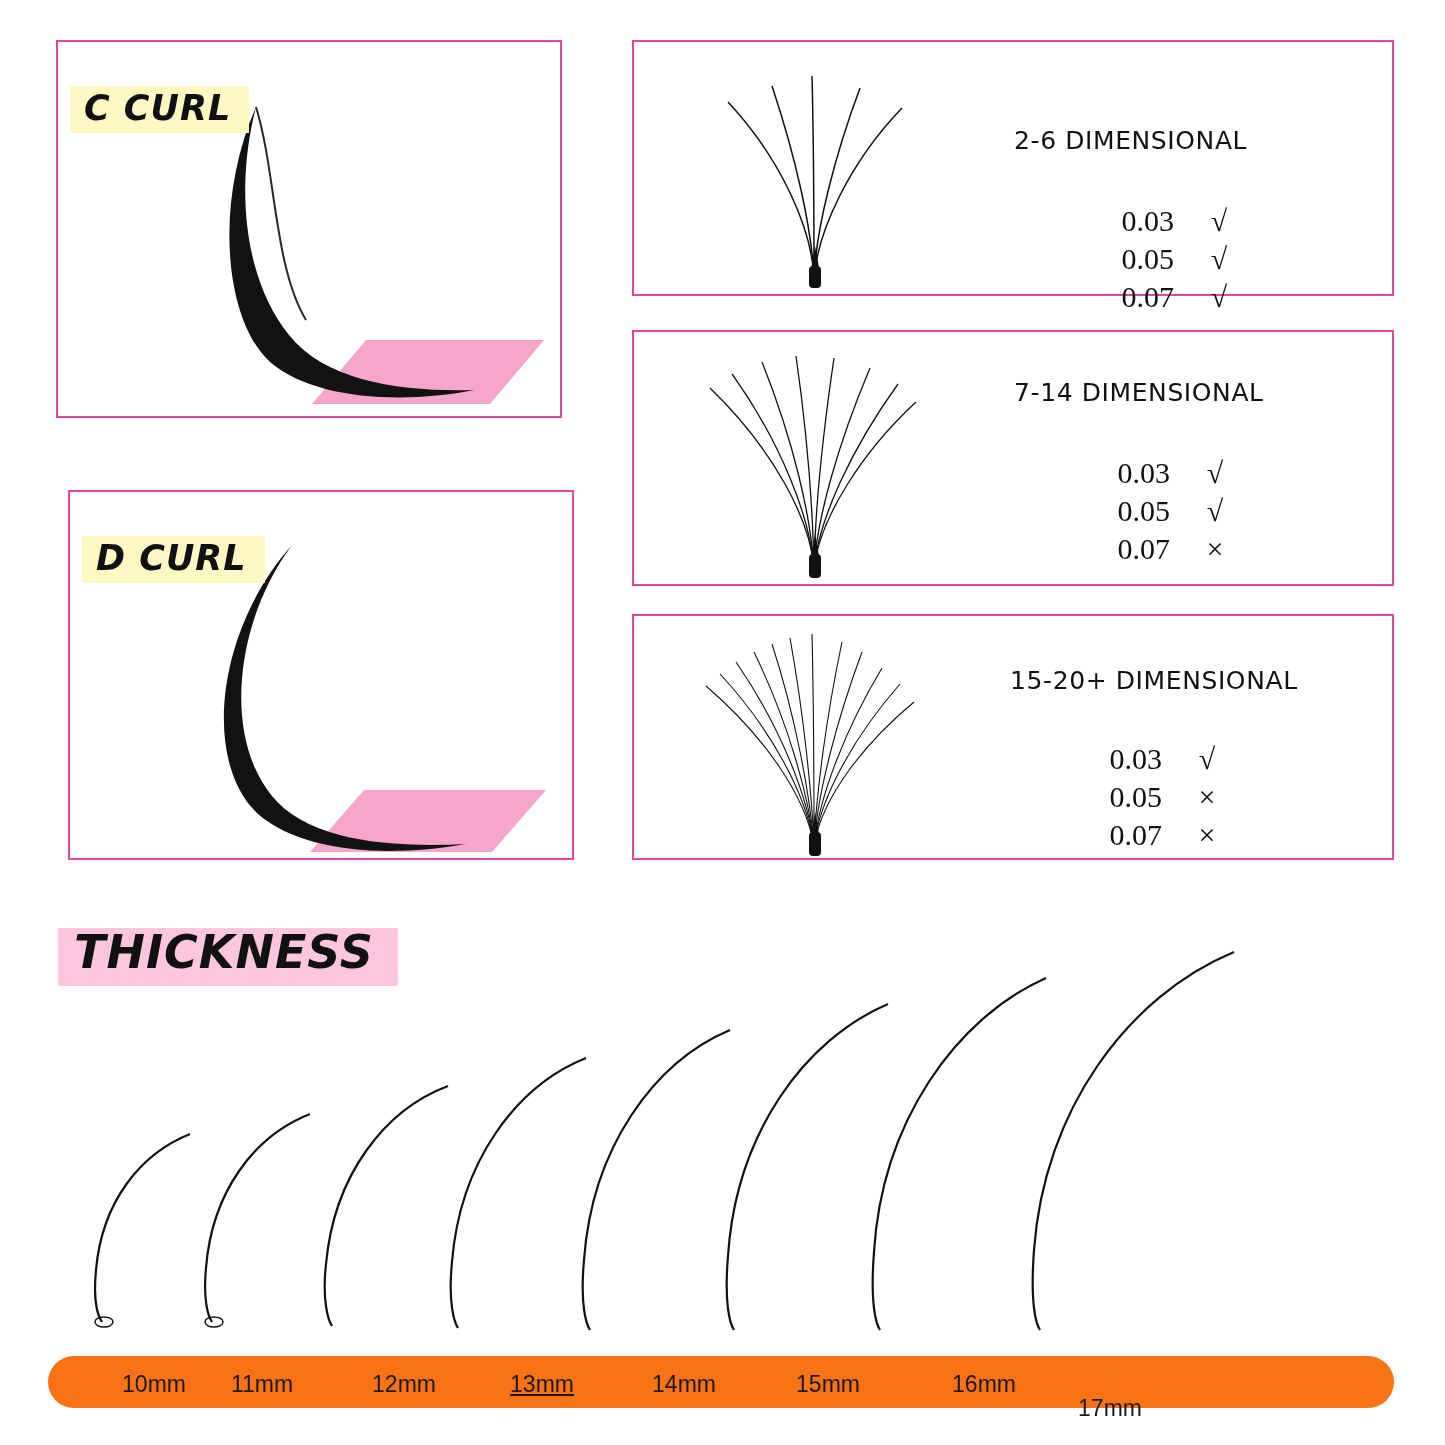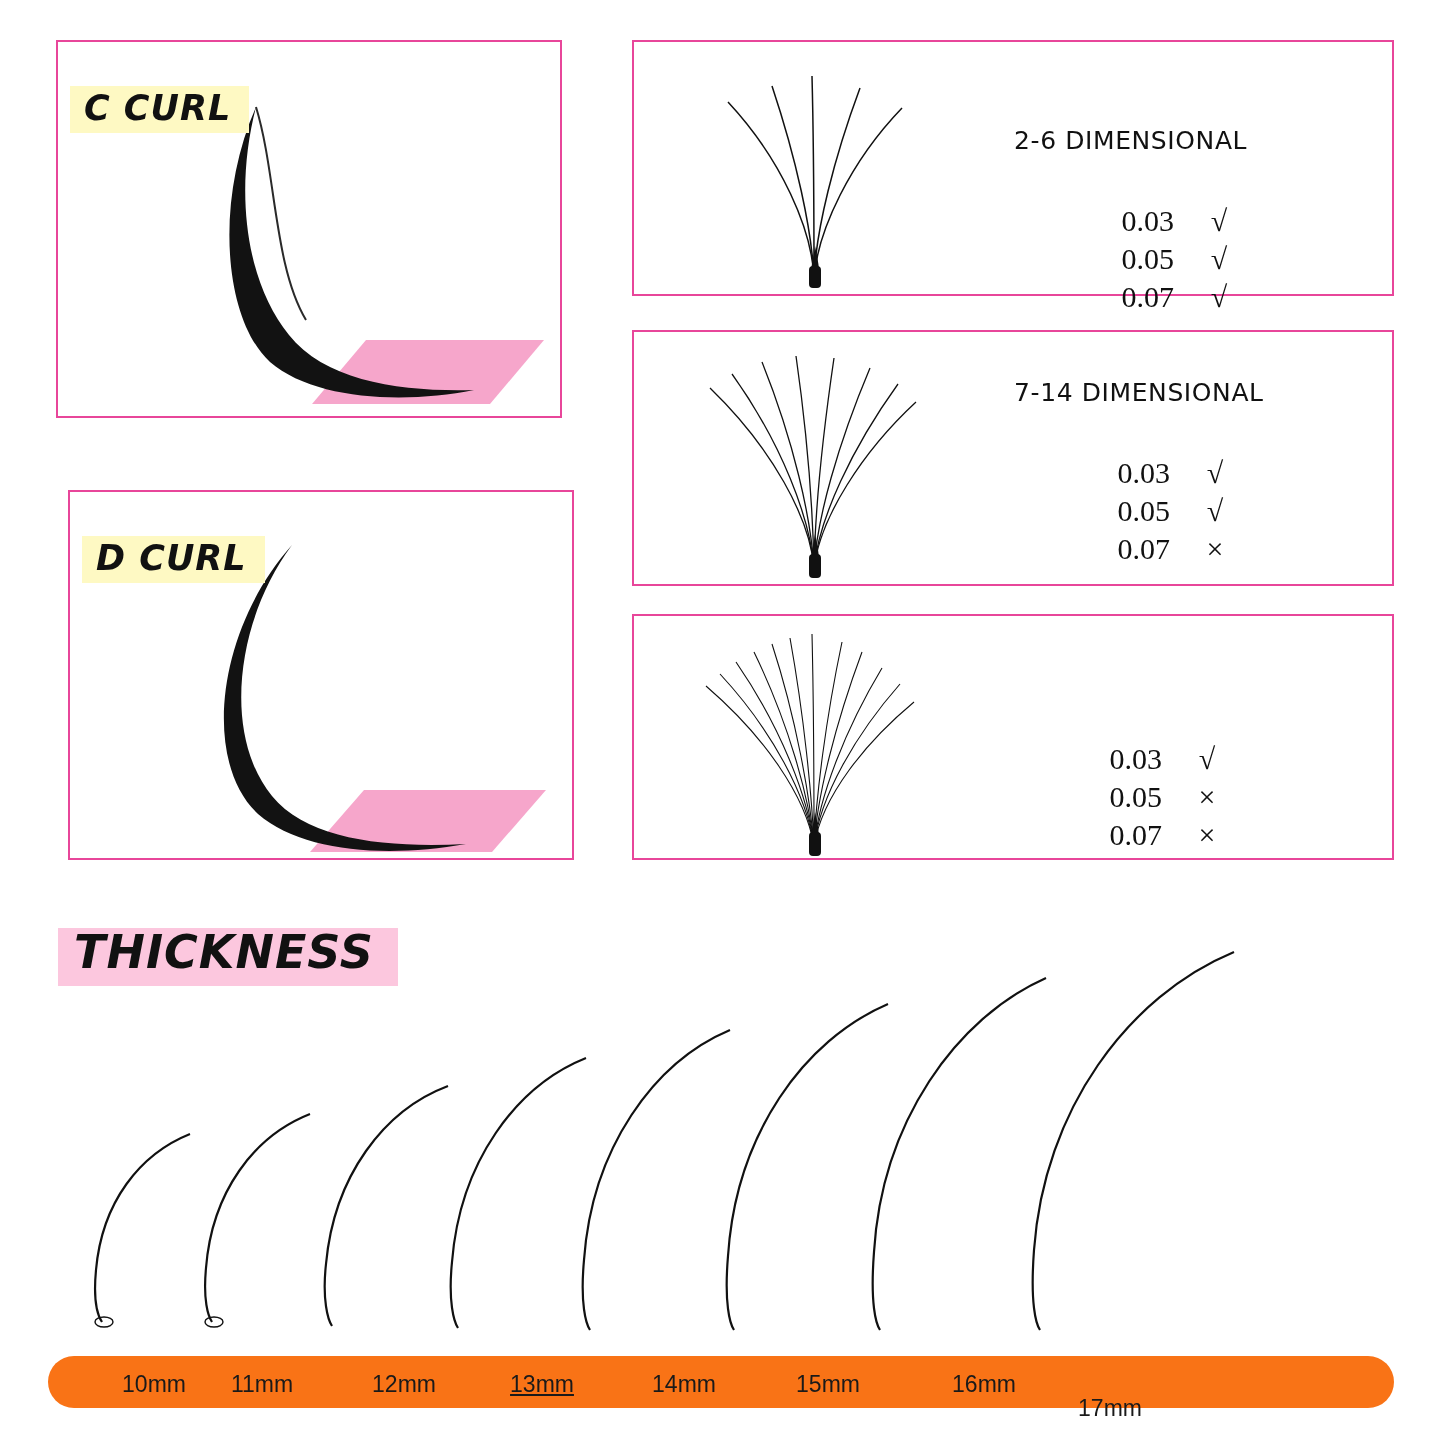--- a/index.html
+++ b/index.html
@@ -209,20 +209,21 @@
       <path d="M152,226 C152,176 152,96 150,14"></path>
       <path d="M152,226 C154,176 164,98 180,22"></path>
       <path d="M152,226 C155,176 174,102 200,32"></path>
       <path d="M152,226 C157,176 184,108 220,48"></path>
       <path d="M152,226 C158,176 194,114 238,64"></path>
       <path d="M152,226 C160,176 204,122 252,82"></path>
     </g>
     <path d="M148,234 C148,214 152,202 153,192 C155,202 158,214 158,234 Z" fill="#111111"></path>
     <rect x="147" y="212" width="12" height="24" rx="4" fill="#111111"></rect>
   </svg>
+  <div class="dim-title" style="left:376px; top:50px;">15-20+ DIMENSIONAL</div>
   <div class="dim-rows" style="left:432px; top:96px;">
     <div class="dim-row">
       <span class="dim-val">0.03</span>
       <span class="dim-mark">√</span>
     </div>
     <div class="dim-row">
       <span class="dim-val">0.05</span>
       <span class="dim-mark">×</span>
     </div>
     <div class="dim-row">

